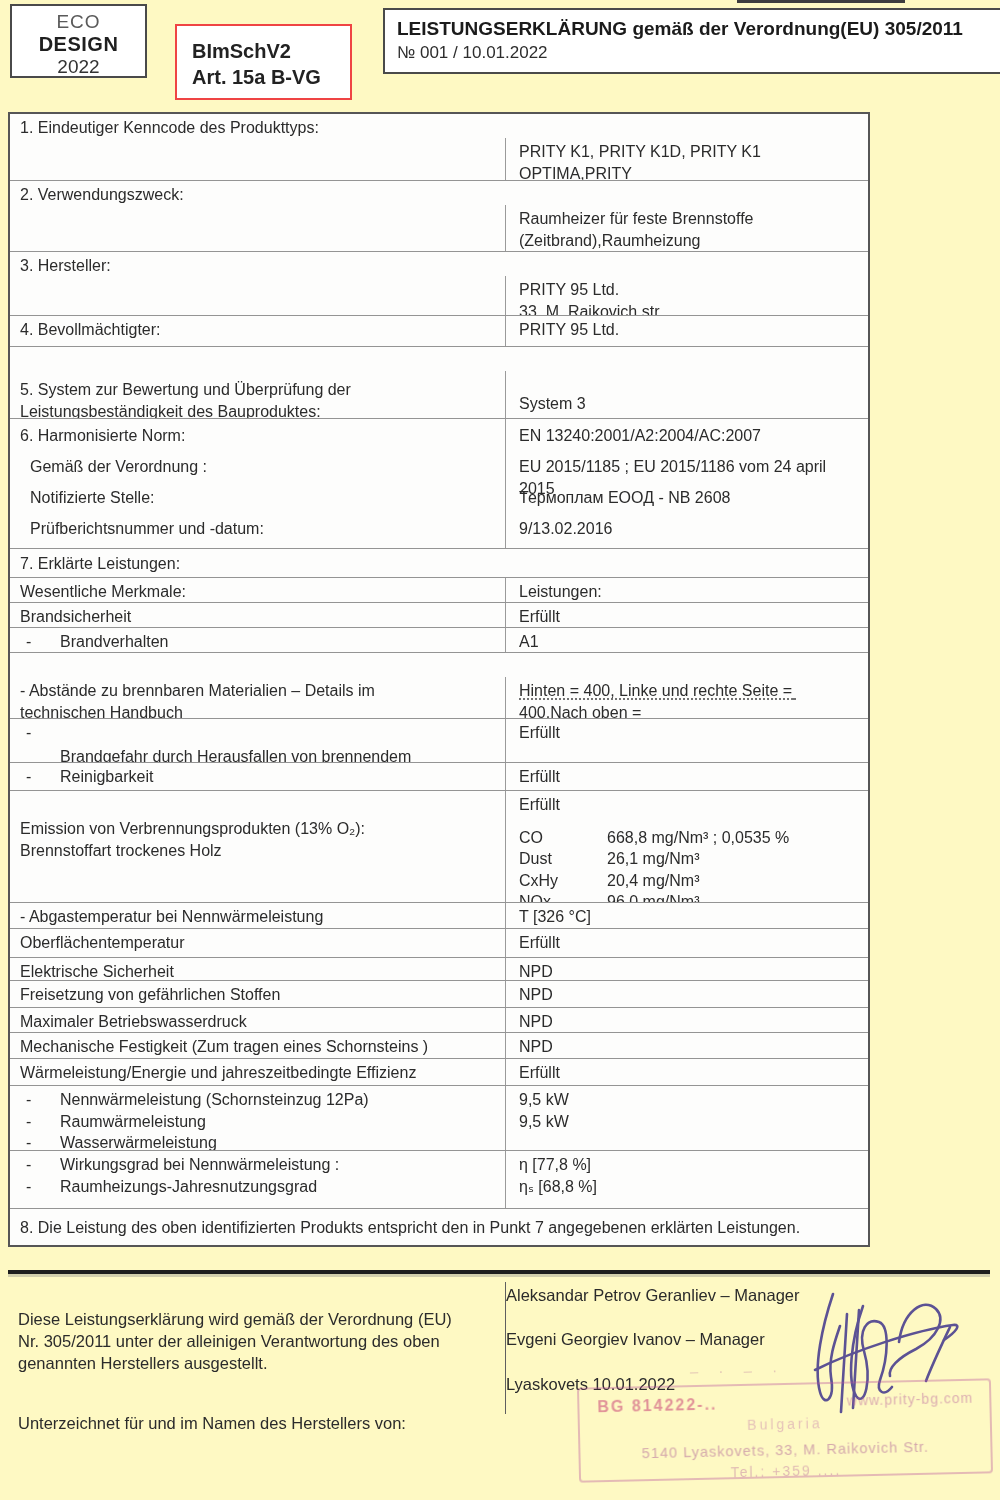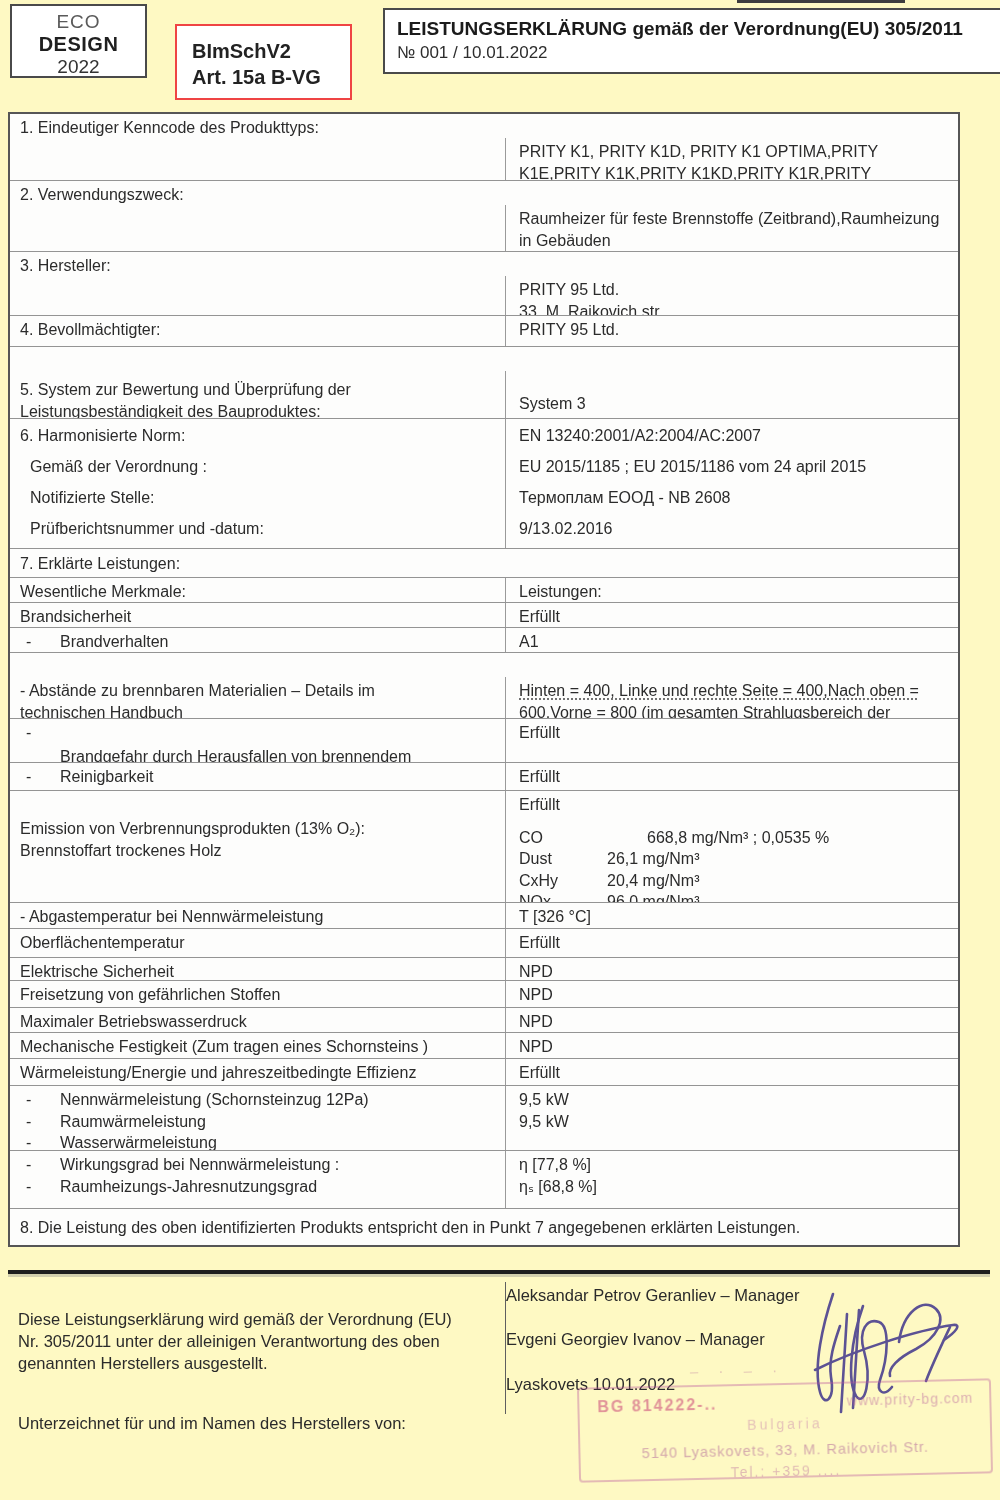--- a/index.html
+++ b/index.html
@@ -15,21 +15,21 @@
   .blm-box{position:absolute;left:175px;top:4px;width:177px;height:76px;border:2px solid #ef4444;
            box-sizing:border-box;padding:12px 0 0 15px;font-weight:bold;font-size:20px;line-height:26px;
            color:#222;background:#fff;margin-top:20px;}
   .title-box{position:absolute;left:383px;top:8px;width:696px;height:66px;border:2px solid #4a4a4a;
              box-sizing:border-box;padding:7px 0 4px 12px;background:#fff;}
   .doc-title{font-weight:bold;font-size:19px;line-height:23px;color:#1b1b1b;}
   .doc-number{font-size:17px;line-height:22px;margin-top:2px;color:#2d2d2d;}
   .artifact{position:absolute;left:737px;top:0;width:168px;height:3px;background:#3d3d3d;}
 
   
-  .doc-table{position:absolute;left:8px;top:112px;width:952px;border:2px solid #565656;
+  .doc-table{position:absolute;left:8px;top:112px;width:862px;border:2px solid #565656;
              box-sizing:border-box;background:#fdfdfc;font-size:16px;line-height:21.5px;}
   .row{display:flex;border-top:1px solid #949494;box-sizing:border-box;overflow:hidden;}
   .row.first{border-top:none;}
   .cell-l{width:495px;box-sizing:border-box;padding:3px 12px 0 10px;}
   .cell-l.dashed{display:flex;padding-left:0;}
   .dash{width:50px;box-sizing:border-box;padding-left:16px;flex:none;}
   .dash-text{flex:1;}
   .cell-r{flex:1;border-left:1px solid #9a9a9a;box-sizing:border-box;padding:3px 8px 0 13px;}
   .preline{white-space:pre-wrap;margin-top:24px;}
   .row-full{padding:4px 12px 0 10px;box-sizing:border-box;overflow:hidden;}
@@ -37,21 +37,21 @@
   
   .norm-line{height:31px;}
   .norm-sub{padding-left:10px;}
   .norm-cell{padding-top:6px;}
 
   .dotted-underline{text-decoration:underline;text-decoration-style:dotted;
                     text-decoration-color:#4f4f4f;text-underline-offset:3px;}
 
   
   .meas{display:flex;}
-  .meas-first{margin-top:11px;gap:40px;}
+  .meas-first{margin-top:11px;}
   .meas-name{width:88px;flex:none;}
   .val-indent{padding-left:9px;}
 
   
   .thick-sep{position:absolute;left:8px;top:1270px;width:982px;height:4px;background:#1e1e1e;
              box-shadow:0 3px 0 rgba(130,130,130,.35);}
   .footer{position:absolute;left:8px;top:1282px;width:982px;font-size:16.5px;line-height:22px;}
   .f-left{position:absolute;left:10px;top:2px;width:472px;}
   .f-sign-label{margin-top:38px;}
   .f-divider{position:absolute;left:497px;top:0;width:1px;height:132px;background:#5f5f5f;}

